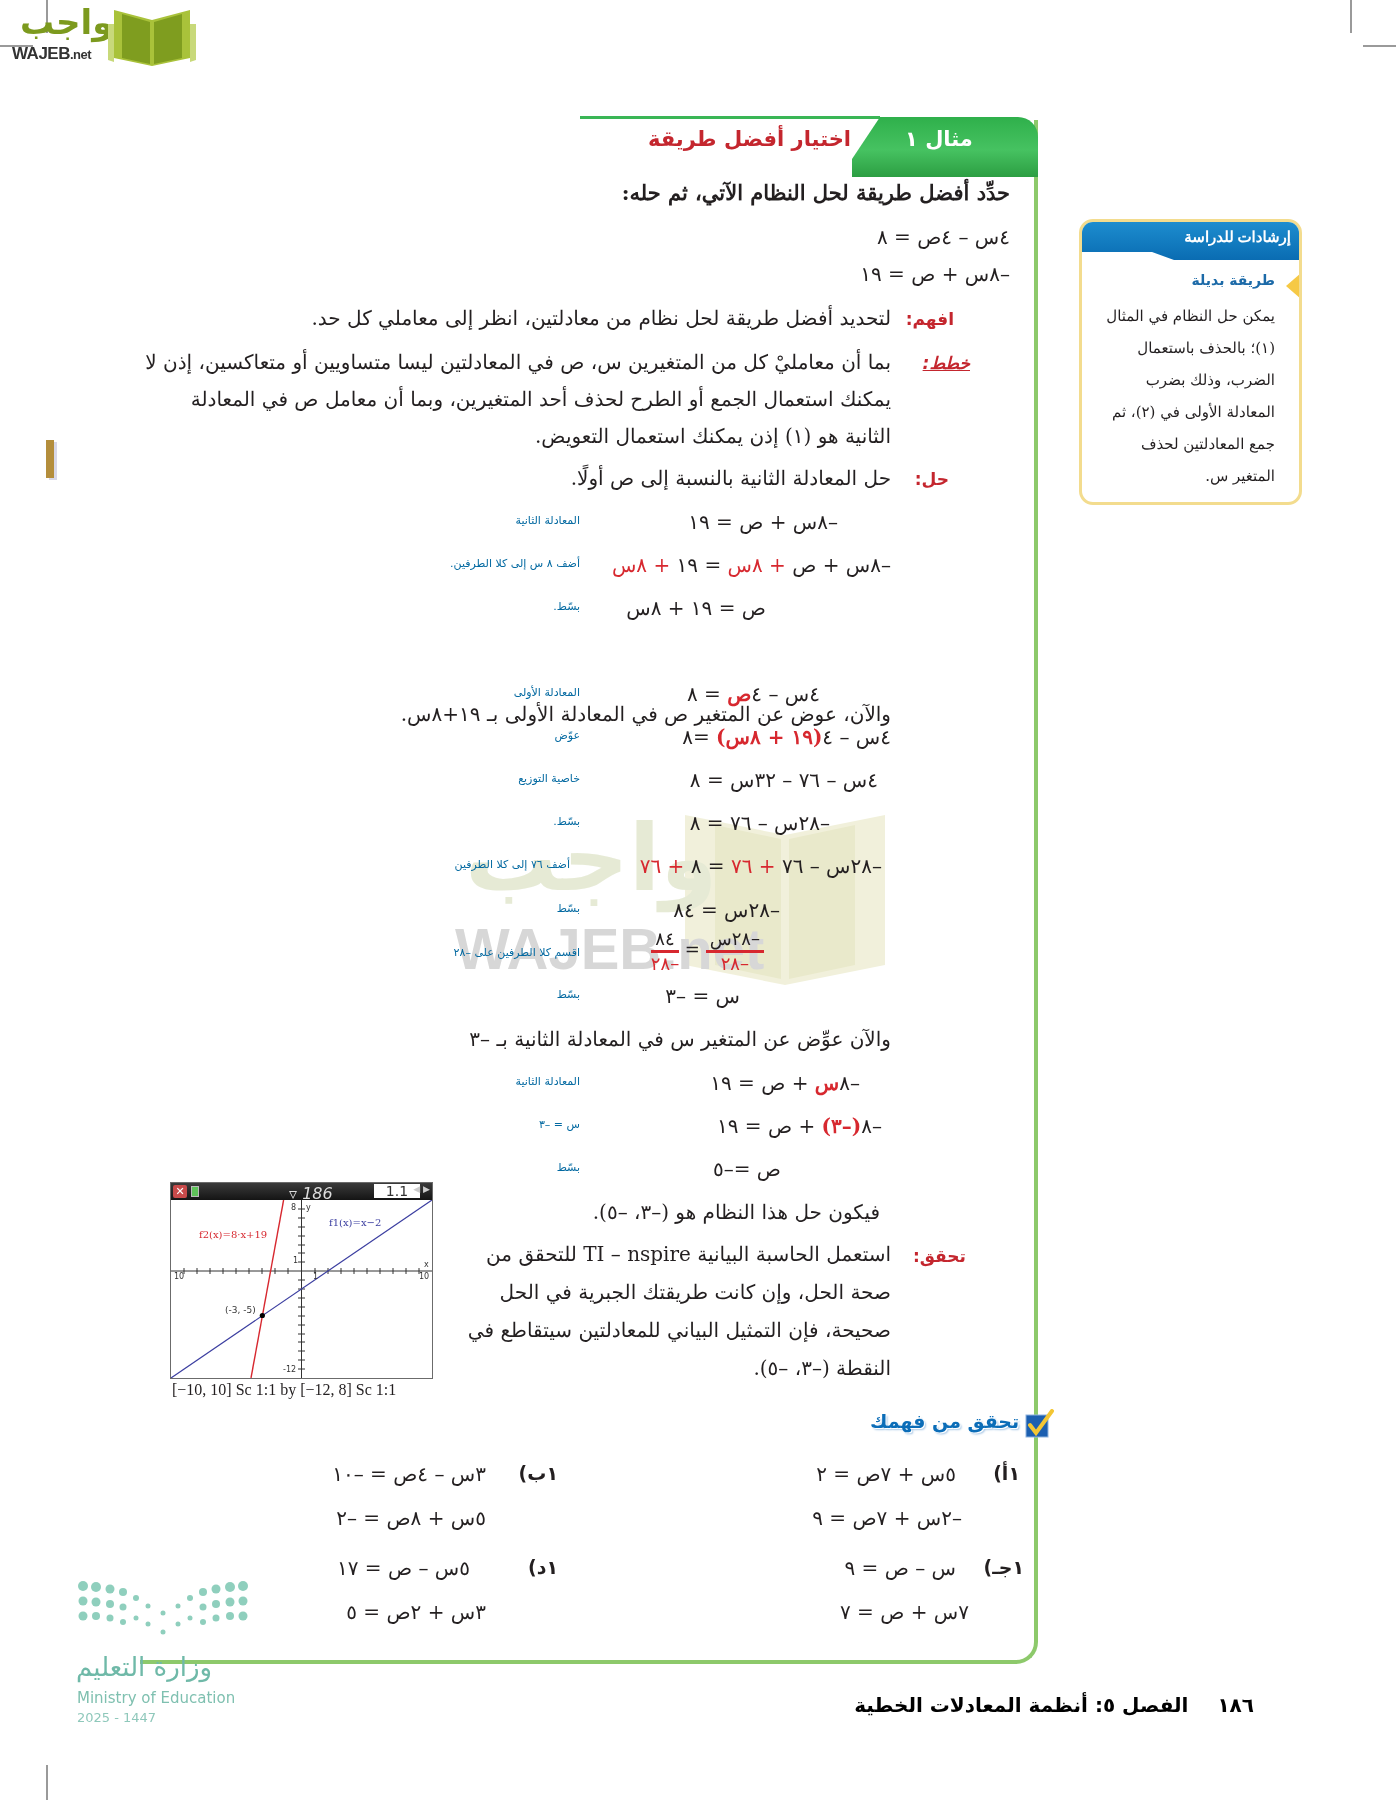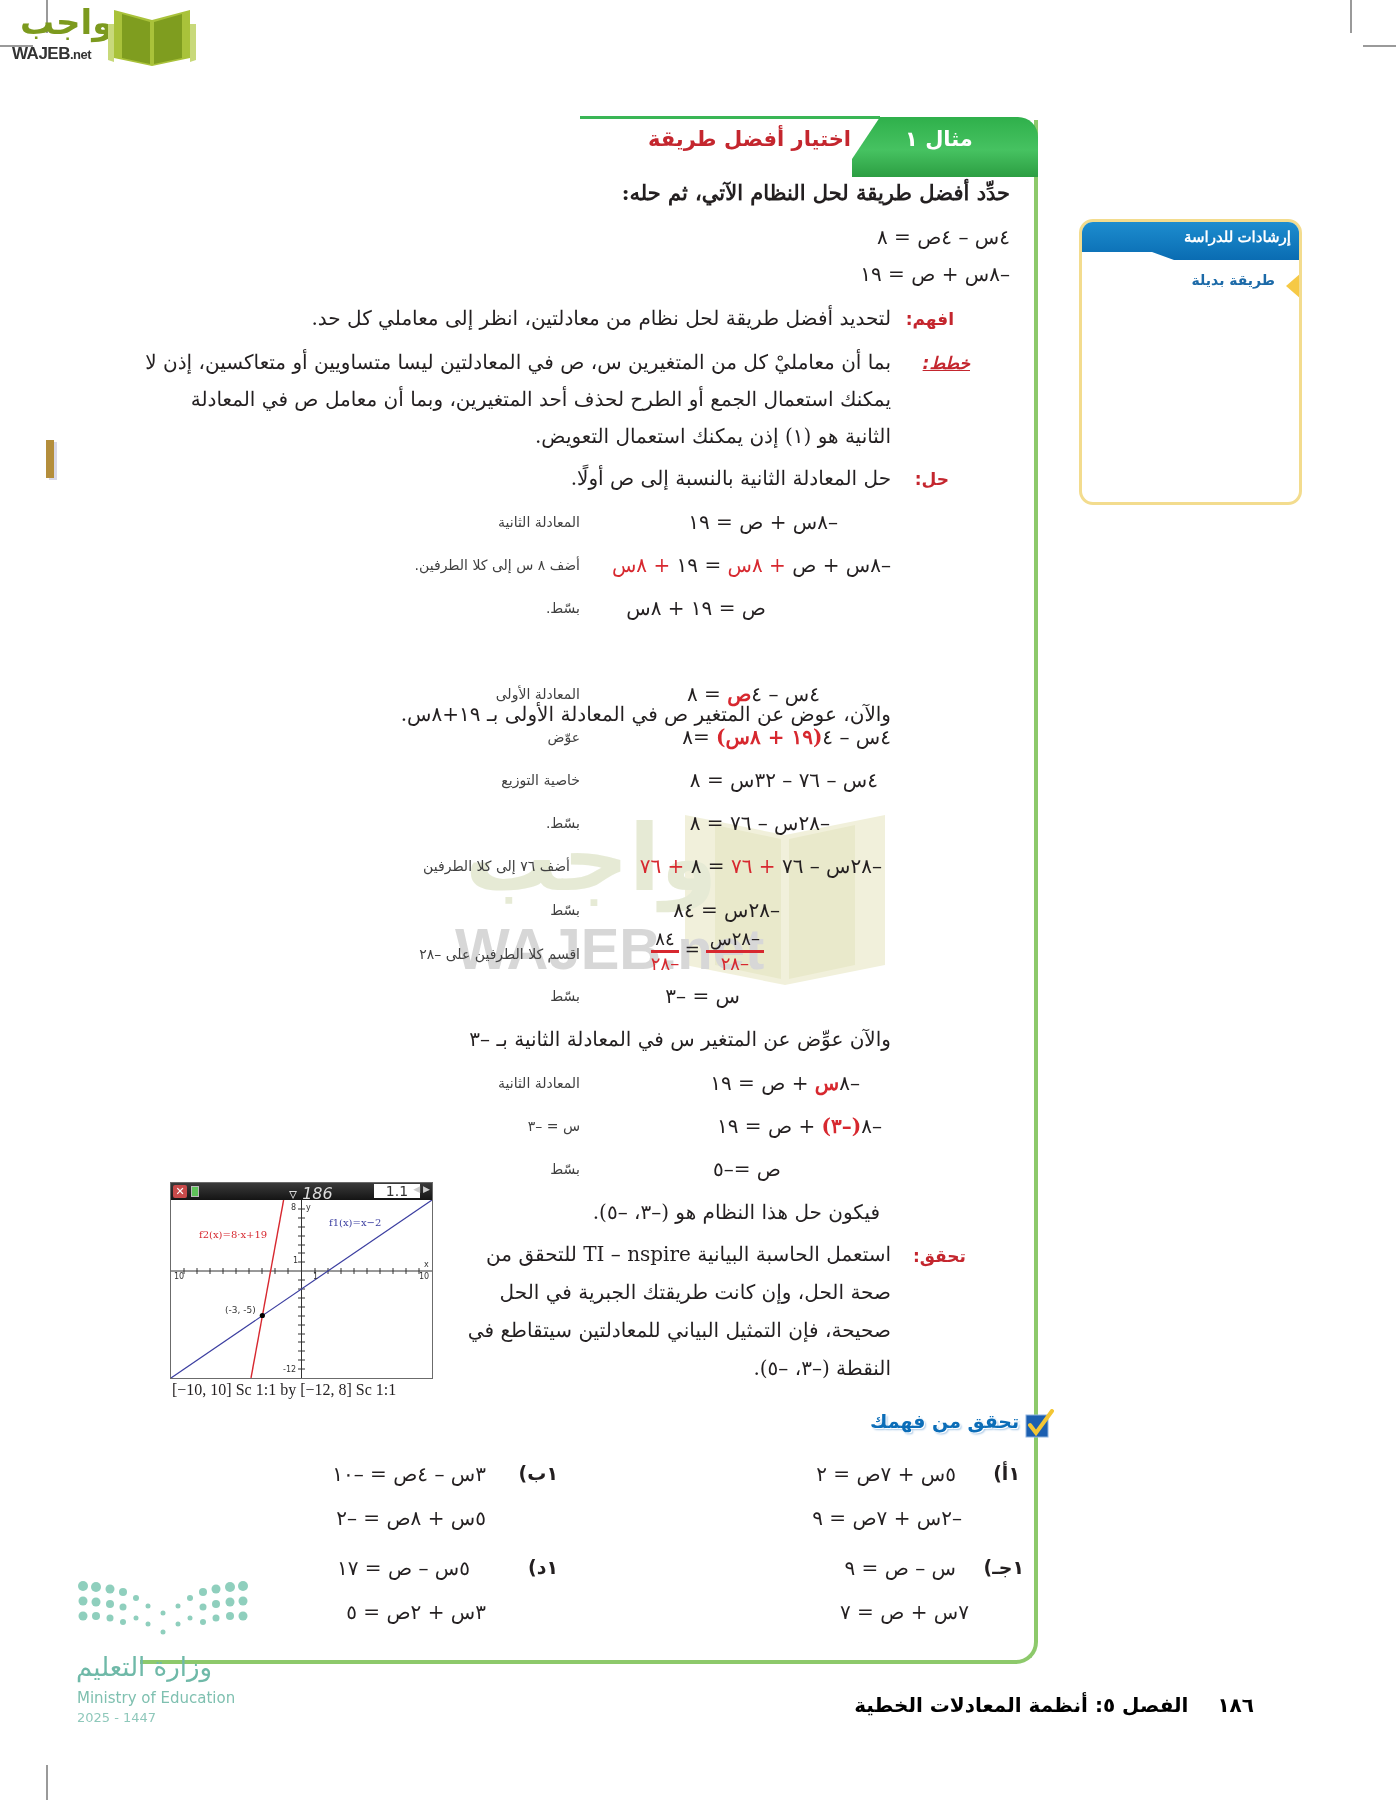--- a/index.html
+++ b/index.html
@@ -3,21 +3,21 @@
 <meta charset="utf-8">
 <style>
   * { box-sizing: border-box; margin: 0; padding: 0; }
   html, body { width: 1396px; height: 1800px; background: #ffffff; overflow: hidden; }
   body { position: relative; font-family: "DejaVu Sans", sans-serif; color: #231f20; }
 
   .abs { position: absolute; }
   .txt { font-family: "DejaVu Serif", serif; font-size: 20px; line-height: 1.2; white-space: nowrap; direction: rtl; }
   .bold { font-weight: bold; }
   .red { color: #d7282f; }
-  .step { font-family: "DejaVu Sans", sans-serif; font-size: 14px; color: #404040; white-space: nowrap; direction: rtl; }
+  .step { font-family: "DejaVu Sans", sans-serif; font-size: 11px; color: #0369a1; white-space: nowrap; direction: rtl; }
   .lbl { font-family: "DejaVu Sans", sans-serif; font-weight: bold; font-size: 17px; color: #c4262e; white-space: nowrap; }
 
   
   .crop-v { position: absolute; width: 2px; background: #9a9a9a; }
   .crop-h { position: absolute; height: 2px; background: #9a9a9a; }
 
   
   .logo { position: absolute; left: 8px; top: 4px; width: 185px; height: 64px; }
   .logo-ar { position: absolute; left: 12px; top: 0; font-family: "DejaVu Sans", sans-serif; font-weight: bold; font-size: 34px; color: #7c9a1e; direction: rtl; line-height: 1.1; }
   .logo-en { position: absolute; left: 4px; top: 40px; font-family: "Liberation Sans", sans-serif; font-weight: bold; font-size: 17px; color: #333; letter-spacing: -0.5px; }
@@ -25,21 +25,21 @@
 
   
   .frame { position: absolute; left: 140px; top: 120px; width: 898px; height: 1544px; border-right: 4px solid #8dc96b; border-bottom: 4px solid #8dc96b; border-bottom-right-radius: 22px; }
   .tab-green { position: absolute; left: 852px; top: 117px; width: 186px; height: 60px; background: linear-gradient(#2fb04b, #46c261 55%, #2c9e42); border-top-right-radius: 20px; clip-path: polygon(28px 0, 100% 0, 100% 100%, 0 100%, 0 42px); }
   .tab-head-line { position: absolute; left: 580px; top: 116px; width: 300px; height: 3px; background: #3ab656; }
   .tab-text { position: absolute; top: 127px; font-family: "DejaVu Sans", sans-serif; font-weight: bold; font-size: 21px; white-space: nowrap; }
 
   
   .note { position: absolute; left: 1079px; top: 219px; width: 223px; height: 286px; border: 3px solid #f3dc8e; border-radius: 14px; background: #fff; overflow: hidden; }
   .note-head-bg { position: absolute; right: 0; top: 0; width: 100%; height: 38px; background: linear-gradient(#1d8dcf, #0a6cb2); clip-path: polygon(64px 0, 100% 0, 100% 100%, 92px 100%, 70px 30px, 0 30px, 0 0); }
-  .note-title { position: absolute; right: 8px; top: 6px; font-family: Liberation Sans, sans-serif; font-weight: bold; font-size: 15px; color: #fff; white-space: nowrap; }
+  .note-title { position: absolute; right: 8px; top: 6px; font-family: Liberation Serif, serif; font-weight: bold; font-size: 15px; color: #fff; white-space: nowrap; }
   .note-sub { position: absolute; right: 24px; top: 50px; font-family: "DejaVu Sans", sans-serif; font-weight: bold; font-size: 14px; color: #1c6aa8; white-space: nowrap; }
   .note-arrow { position: absolute; right: -1px; top: 52px; width: 0; height: 0; border-top: 12px solid transparent; border-bottom: 12px solid transparent; border-right: 14px solid #f6c945; }
   .note-body { position: absolute; right: 24px; top: 78px; width: 180px; font-family: "DejaVu Serif", serif; font-size: 15px; line-height: 32px; color: #231f20; direction: rtl; text-align: right; }
 
   
   .side-marker { position: absolute; left: 46px; top: 440px; width: 8px; height: 38px; background: #b48e3c; box-shadow: 3px 2px 0 #d8d8e8; }
 
   
   .calc { position: absolute; left: 170px; top: 1182px; width: 263px; height: 197px; border: 1px solid #6b6b6b; background: #fff; }
   .calc-bar { position: absolute; left: 0; top: 0; width: 100%; height: 17px; background: linear-gradient(#3b3b3b, #141414); }
@@ -244,20 +244,21 @@
   <span class="abs" style="left:253px; top:77px; font-size:8px; color:#333; direction:ltr;">x</span>
   <span class="abs" style="left:112px; top:182px; font-size:8px; color:#333; direction:ltr;">-12</span>
 </div>
 <span class="calc-caption">[−10, 10] Sc 1:1 by [−12, 8] Sc 1:1</span>
 
 <div class="note">
   <div class="note-head-bg"></div>
   <span class="note-title">إرشادات للدراسة</span>
   <span class="note-arrow"></span>
   <span class="note-sub">طريقة بديلة</span>
+  <div class="note-body">يمكن حل النظام في المثال (١)؛ بالحذف باستعمال الضرب، وذلك بضرب المعادلة الأولى في (٢)، ثم جمع المعادلتين لحذف المتغير س.</div>
 </div>
 
 <svg class="chk-box" viewBox="0 0 30 30">
   <rect x="2" y="6" width="22" height="22" fill="#1c5fb0" stroke="#8fb4de" stroke-width="1"></rect>
   <path d="M6 16 L12 24 L28 2" fill="none" stroke="#f3c634" stroke-width="4" stroke-linecap="round"></path>
 </svg>
 <span class="chk-title">تحقق من فهمك</span>
 
 <span class="abs ex-lbl" style="right:376px; top:1462px;">١أ)</span>
 <span class="abs txt" style="right:440px; top:1462px;">٥س + ٧ص = ٢</span>

